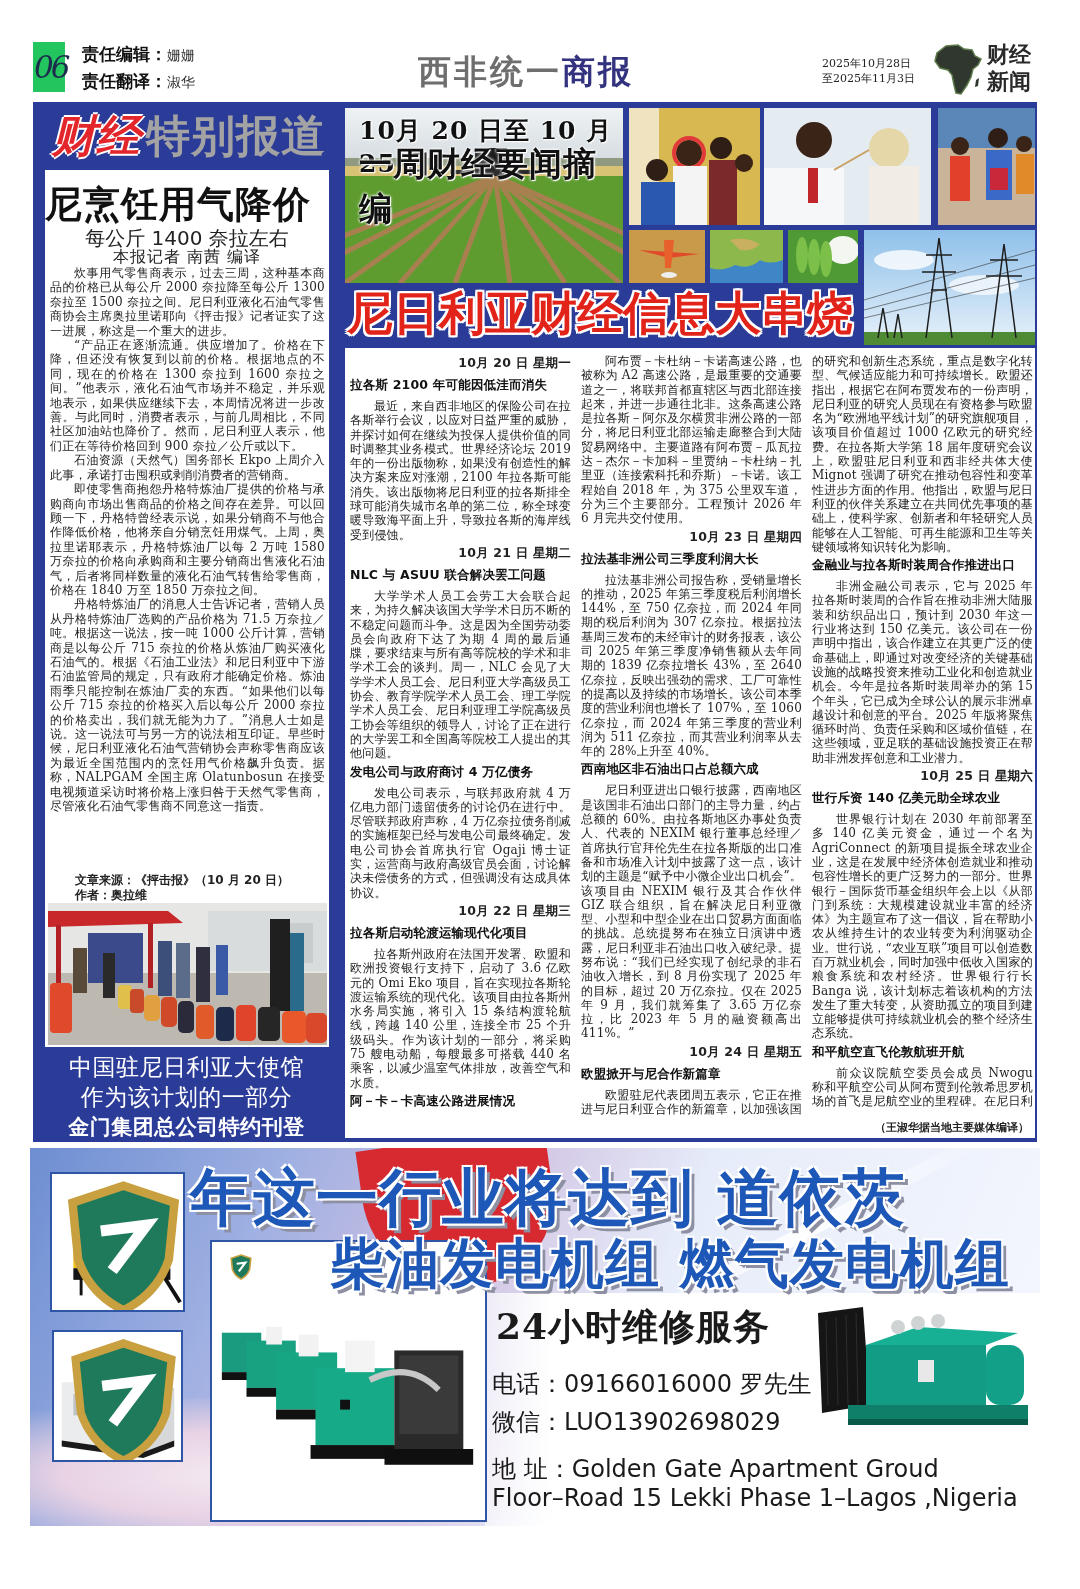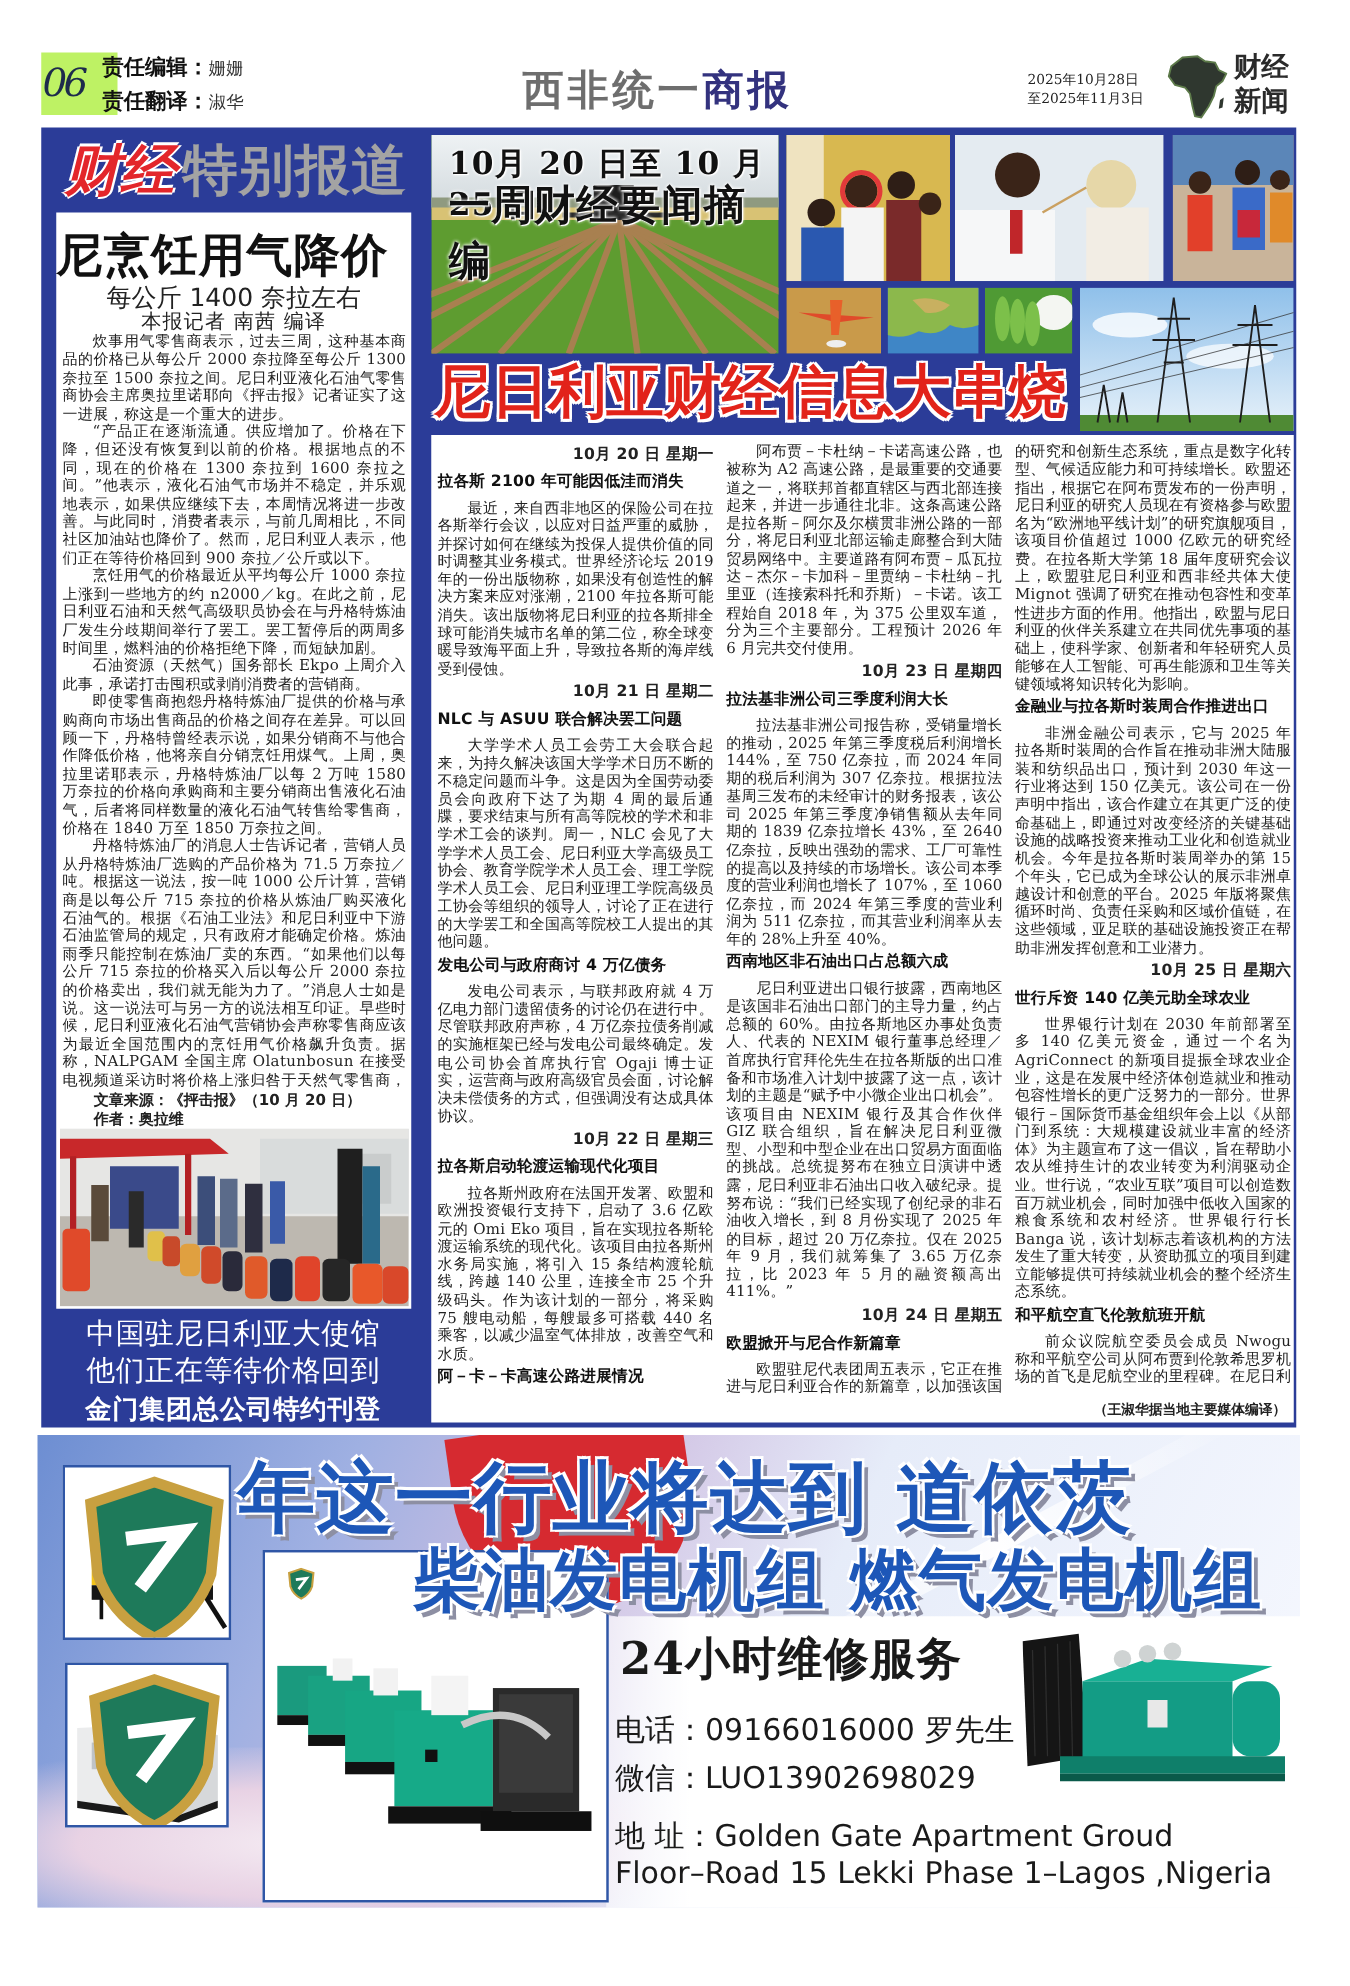--- a/index.html
+++ b/index.html
@@ -1,21 +1,21 @@
 <!DOCTYPE html>
 <html><head>
 <meta charset="utf-8">
 <style>
 *{box-sizing:border-box;margin:0;padding:0}
 html,body{width:1080px;height:1589px;background:#ffffff;overflow:hidden}
 body{position:relative;font-family:"DejaVu Serif",serif;color:#1b1b1b}
 .abs{position:absolute}
 
 
-.pg-no{left:33px;top:42px;width:61px;height:50px;background:#bef264}
+.pg-no{left:33px;top:42px;width:32px;height:50px;background:#22c55e}
 .pg-no span{position:absolute;left:1px;top:7px;font:italic 31px "DejaVu Serif",serif;color:#1d2b4c;letter-spacing:-3px}
 .editor{left:82px;top:42px;font:bold 17px "DejaVu Sans",sans-serif;line-height:25px;color:#111}
 .editor .nm{font-weight:normal;font-size:14px;font-family:Liberation Mono, monospace;color:#333}
 .masthead{left:418px;top:50px;font:bold 33px "DejaVu Serif",serif;letter-spacing:3px;color:#6e6e6e}
 .masthead .b{color:#33327e;}
 .dateline{left:822px;top:56px;font:11px "DejaVu Serif",serif;line-height:15px;color:#222}
 .africa{left:934px;top:44px;width:48px;height:52px}
 .sect{left:987px;top:41px;font:bold 22px "DejaVu Sans",sans-serif;line-height:27px;color:#2a2a2a}
 
 
@@ -112,21 +112,20 @@
     <span class="white">特别报道</span>
   </div>
 
   <article class="abs feature">
     <h1 class="f-head">尼烹饪用气降价</h1>
     <h2 class="f-sub">每公斤 1400 奈拉左右</h2>
     <div class="f-by">本报记者 南茜 编译</div>
     <div class="f-body">
       <p>炊事用气零售商表示，过去三周，这种基本商品的价格已从每公斤 2000 奈拉降至每公斤 1300 奈拉至 1500 奈拉之间。尼日利亚液化石油气零售商协会主席奥拉里诺耶向《抨击报》记者证实了这一进展，称这是一个重大的进步。</p>
       <p>“产品正在逐渐流通。供应增加了。价格在下降，但还没有恢复到以前的价格。根据地点的不同，现在的价格在 1300 奈拉到 1600 奈拉之间。”他表示，液化石油气市场并不稳定，并乐观地表示，如果供应继续下去，本周情况将进一步改善。与此同时，消费者表示，与前几周相比，不同社区加油站也降价了。然而，尼日利亚人表示，他们正在等待价格回到 900 奈拉／公斤或以下。</p>
-      <p>烹饪用气的价格最近从平均每公斤 1000 奈拉上涨到一些地方的约 n2000／kg。在此之前，尼日利亚石油和天然气高级职员协会在与丹格特炼油厂发生分歧期间举行了罢工。罢工暂停后的两周多时间里，燃料油的价格拒绝下降，而短缺加剧。</p>
       <p>石油资源（天然气）国务部长 Ekpo 上周介入此事，承诺打击囤积或剥削消费者的营销商。</p>
       <p>即使零售商抱怨丹格特炼油厂提供的价格与承购商向市场出售商品的价格之间存在差异。可以回顾一下，丹格特曾经表示说，如果分销商不与他合作降低价格，他将亲自分销烹饪用煤气。上周，奥拉里诺耶表示，丹格特炼油厂以每 2 万吨 1580 万奈拉的价格向承购商和主要分销商出售液化石油气，后者将同样数量的液化石油气转售给零售商，价格在 1840 万至 1850 万奈拉之间。</p>
       <p>丹格特炼油厂的消息人士告诉记者，营销人员从丹格特炼油厂选购的产品价格为 71.5 万奈拉／吨。根据这一说法，按一吨 1000 公斤计算，营销商是以每公斤 715 奈拉的价格从炼油厂购买液化石油气的。根据《石油工业法》和尼日利亚中下游石油监管局的规定，只有政府才能确定价格。炼油雨季只能控制在炼油厂卖的东西。“如果他们以每公斤 715 奈拉的价格买入后以每公斤 2000 奈拉的价格卖出，我们就无能为力了。”消息人士如是说。这一说法可与另一方的说法相互印证。早些时候，尼日利亚液化石油气营销协会声称零售商应该为最近全国范围内的烹饪用气价格飙升负责。据称，NALPGAM 全国主席 Olatunbosun 在接受电视频道采访时将价格上涨归咎于天然气零售商，尽管液化石油气零售商不同意这一指责。</p>
     </div>
     <div class="f-src">文章来源：《抨击报》（10 月 20 日）</div>
     <div class="f-auth">作者：奥拉维</div>
     <div class="f-photo">
       <svg viewBox="0 0 279 142" preserveAspectRatio="none" width="279" height="142">
         <rect width="279" height="142" fill="#e6e6e4"></rect>
         <rect x="160" y="8" width="119" height="60" fill="#d9dcdc"></rect>
@@ -155,21 +154,21 @@
         <rect x="234" y="108" width="24" height="32" rx="5" fill="#e8582a"></rect>
         <rect x="258" y="110" width="21" height="30" rx="5" fill="#d9482a"></rect>
         <rect x="70" y="82" width="14" height="24" rx="4" fill="#e0c04a"></rect>
         <rect x="82" y="86" width="14" height="24" rx="4" fill="#c84a2a"></rect>
       </svg>
     </div>
   </article>
 
   <div class="abs sponsor">
     <div>中国驻尼日利亚大使馆</div>
-    <div>他们正在等待价格回到</div>
+    <div>作为该计划的一部分</div>
     <div class="last">金门集团总公司特约刊登</div>
   </div>
 
   <div class="abs banner">
     <div class="ph" style="left:0;top:3px;width:278px;height:175px">
       <svg viewBox="0 0 278 175" preserveAspectRatio="none">
         <defs>
             <linearGradient id="fsky" x1="0" y1="0" x2="0" y2="1">
               <stop offset="0" stop-color="#eef2f4"></stop>
               <stop offset="1" stop-color="#d3dade"></stop>

